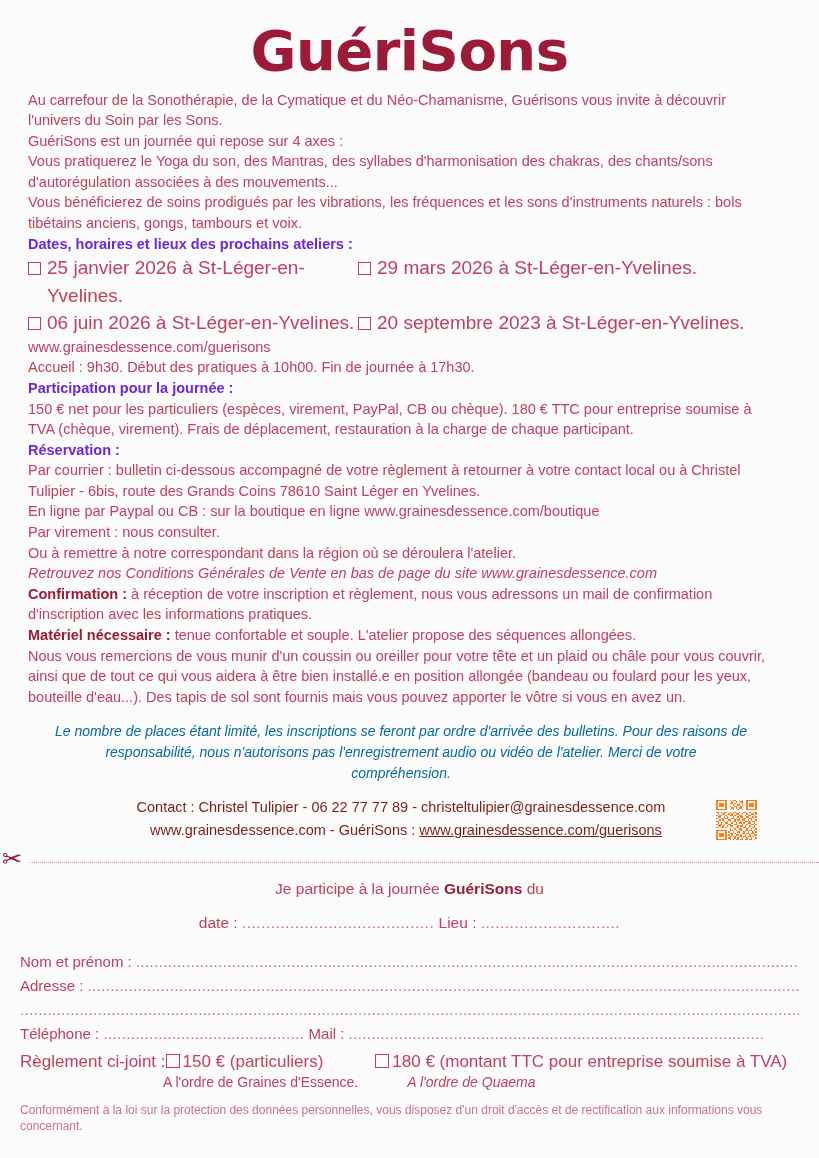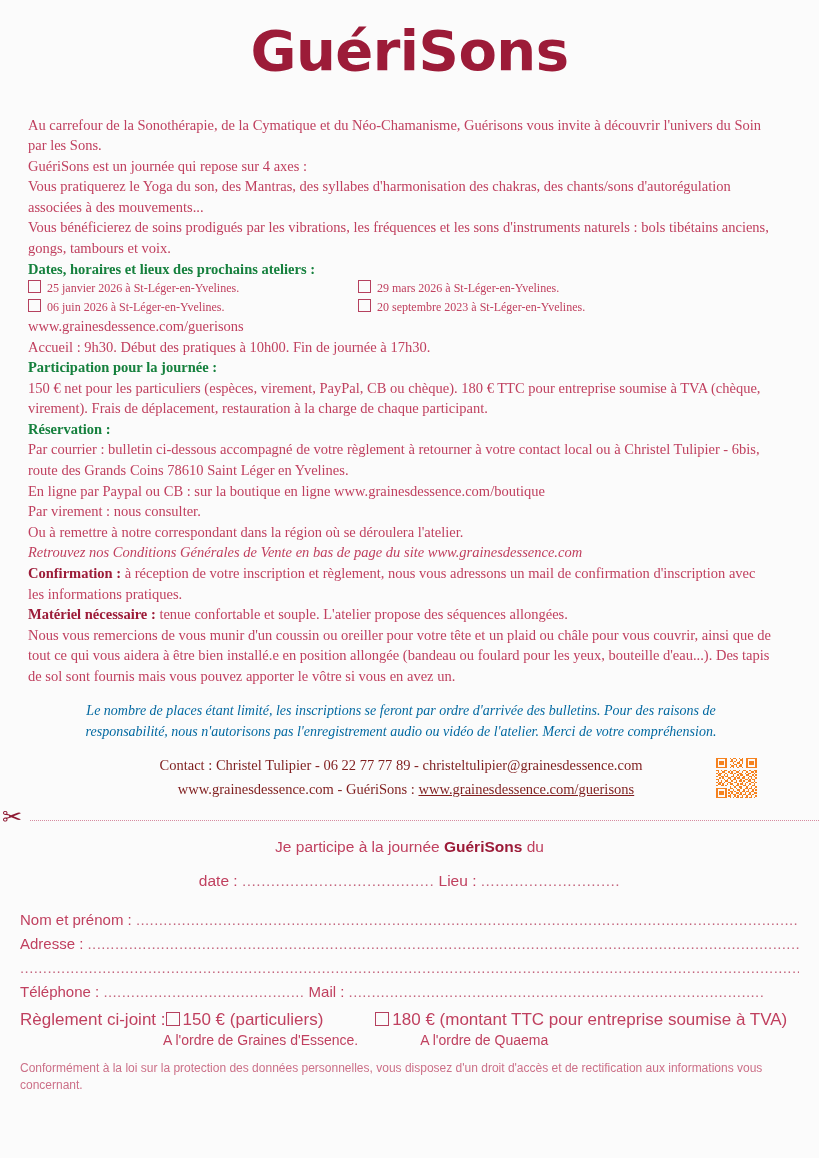--- a/index.html
+++ b/index.html
@@ -27,22 +27,21 @@
     letter-spacing: -0.5px;
     margin: 20px 0 0 0;
     padding: 0;
     line-height: 1.1;
     font-family: "DejaVu Sans", sans-serif;
   }
 
   
   .body-wrap {
     padding: 0 45px 0 28px;
-    margin-top: 33px;
-    font-family: Liberation Serif, serif;
+    margin-top: 8px;
   }
   p.txt, div.txt {
     margin: 0;
     font-size: 14.5px;
     line-height: 1.42;
     color: #c0405f;
   }
   .block {
     margin-bottom: 9px;
   }
@@ -65,41 +64,41 @@
     left: -14px;
     top: 0;
     color: #9c1b38;
     font-size: 13px;
   }
 
   h2.head {
     margin: 0;
     font-size: 14.5px;
     font-weight: bold;
-    color: #15803d;
+    color: #6d28d9;
     line-height: 1.42;
   }
   .inline-head {
     font-weight: bold;
     color: #9c1b38;
   }
   .ital {
     font-style: italic;
   }
 
   
   .dates-grid {
     display: grid;
     grid-template-columns: 330px auto;
     row-gap: 0px;
   }
   .date-item {
     display: flex;
     align-items: baseline;
-    font-size: 12px;
+    font-size: 19px;
     line-height: 1.45;
     color: #c0405f;
   }
   .cbox {
     display: inline-block;
     width: 11px;
     height: 11px;
     border: 1.3px solid #b5405e;
     background: transparent;
     margin-right: 6px;
@@ -205,21 +204,21 @@
   .pay-opt { display: flex; align-items: baseline; }
   .pay-gap { width: 52px; }
 
   .pay-sub {
     margin-top: 2px;
     font-size: 14px;
     color: #c0405f;
     display: flex;
   }
   .pay-sub .s1 { margin-left: 143px; }
-  .pay-sub .s2 { margin-left: 62px; }
+  .pay-sub .s2 { margin-left: 49px; font-style: italic; }
 
   .legal {
     margin-top: 12px;
     text-align: left;
     font-size: 12px;
     color: #cc7088;
     line-height: 1.4;
   }
 </style>
 </head>

